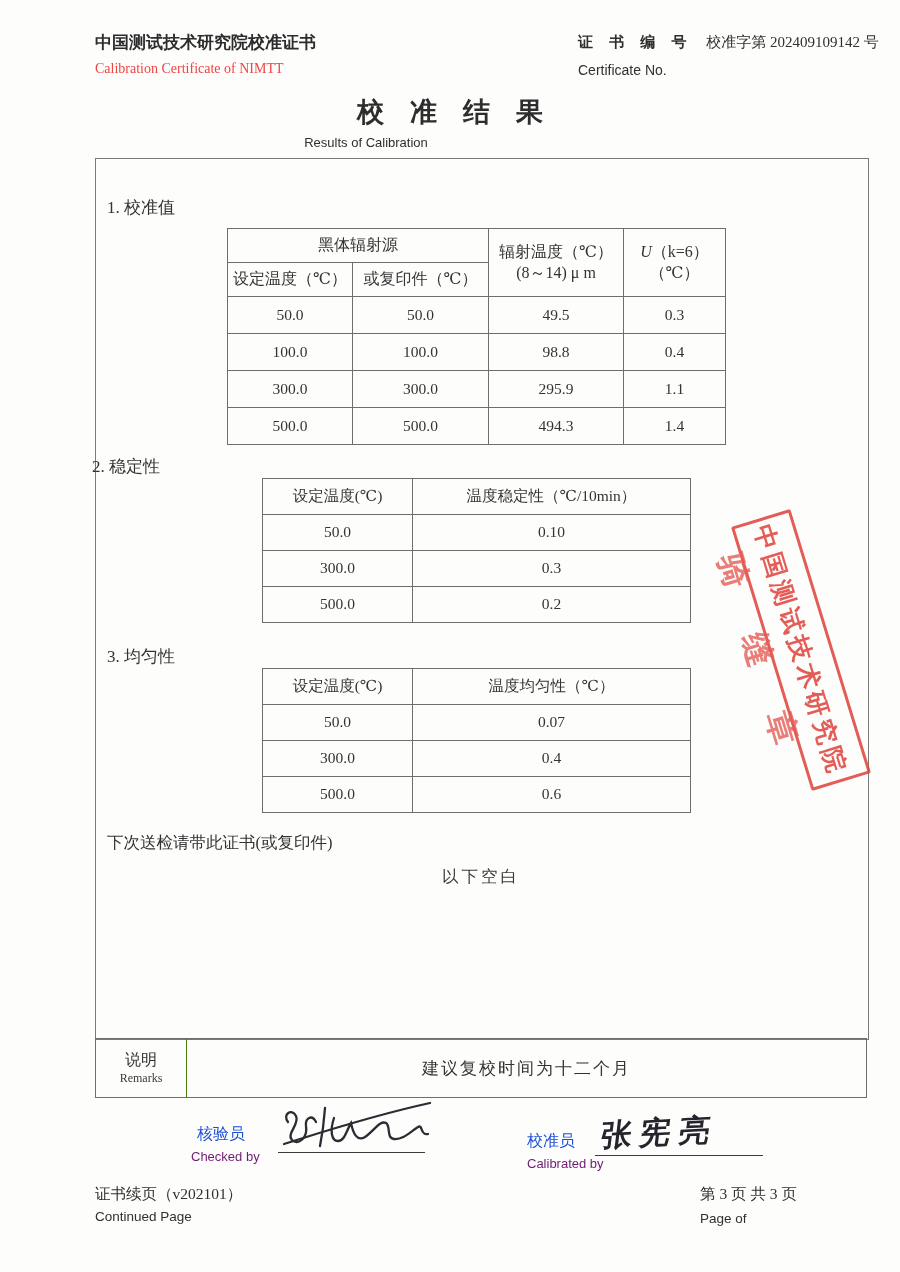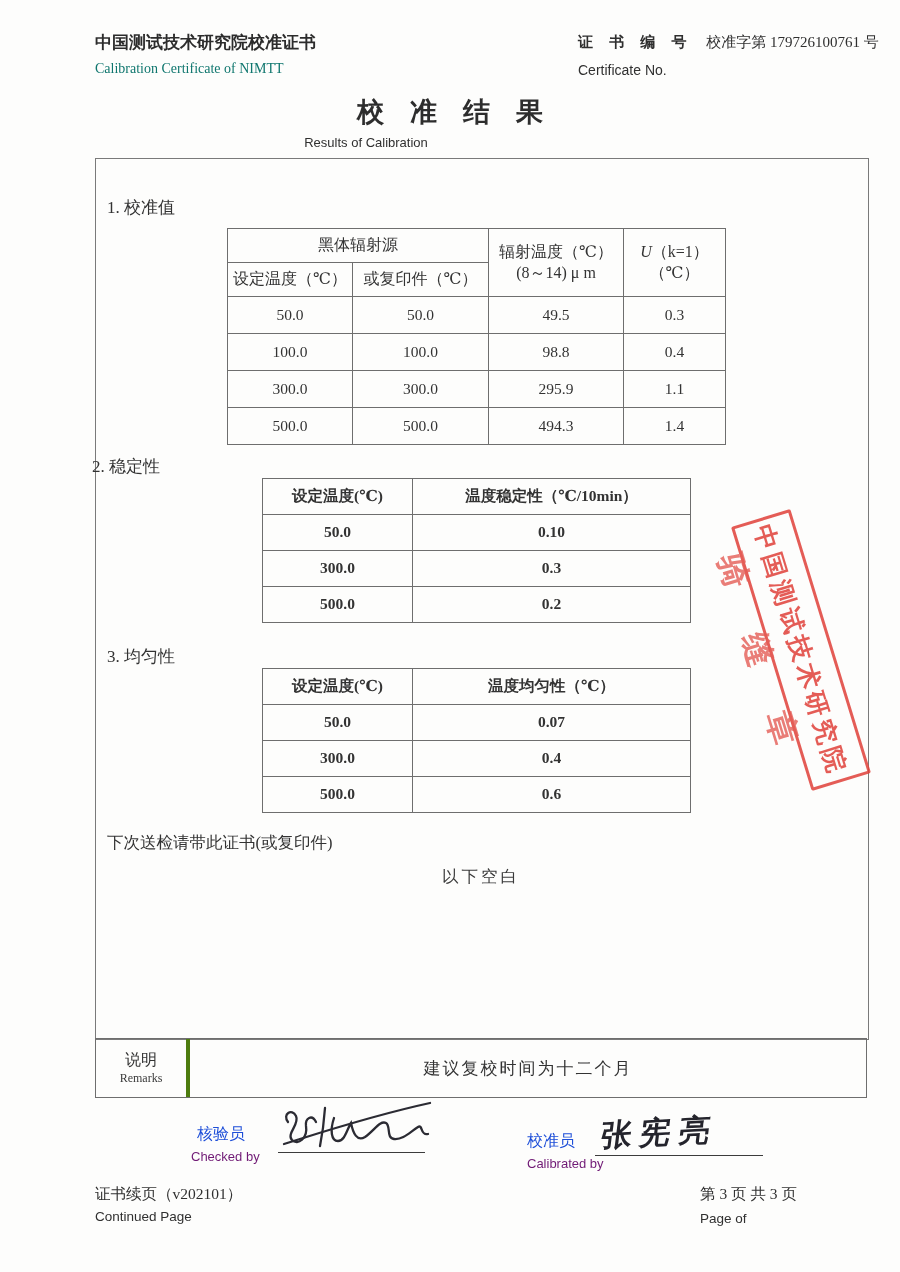--- a/index.html
+++ b/index.html
@@ -6,49 +6,49 @@
   .page{
     position:relative;width:900px;height:1272px;background:#fdfdfc;
     font-family:"Liberation Serif","DejaVu Serif",serif;color:#333;
     overflow:hidden;margin:0 auto;padding-left:33px;
   }
   .abs{position:absolute;}
   .sans{font-family:"Liberation Sans","DejaVu Sans",sans-serif;}
 
   
   .org-cn{left:95px;top:31px;font-size:17px;font-weight:700;font-family:"Liberation Sans","DejaVu Sans",sans-serif;color:#2c2c2c;}
-  .org-en{left:95px;top:61px;font-size:14px;color:#0f766e;}
+  .org-en{left:95px;top:61px;font-size:14px;color:#ef4444;}
   .certno{left:578px;top:33px;font-size:15px;color:#2f2f2f;}
   .certno .lbl{letter-spacing:6px;margin-right:10px;font-family:"Liberation Sans","DejaVu Sans",sans-serif;font-weight:600;}
   .certno-en{left:578px;top:62px;font-size:14px;color:#303030;}
 
   
   .title{left:0;top:94px;width:900px;text-align:center;font-size:27px;font-weight:700;
          letter-spacing:26px;text-indent:26px;color:#2d2d2d;}
   .subtitle{left:0;top:135px;width:732px;text-align:center;font-size:13px;color:#2f2f2f;}
 
   
   .main-box{left:95px;top:158px;width:772px;height:880px;border:1px solid #7a7a7a;}
   .remarks-box{left:95px;top:1038px;width:772px;height:60px;border:1px solid #6e6e6e;border-top:1px solid #6e6e6e;display:flex;box-sizing:border-box;}
-  .remarks-label{width:90px;border-right:4px solid #4d7c0f;display:flex;flex-direction:column;align-items:center;justify-content:center;line-height:1.3;}
+  .remarks-label{width:90px;border-right:1px solid #4d7c0f;display:flex;flex-direction:column;align-items:center;justify-content:center;line-height:1.3;}
   .remarks-label .cn{font-size:16px;color:#333;}
   .remarks-label .en{font-size:12px;color:#3a3a3a;}
   .remarks-content{flex:1;display:flex;align-items:center;justify-content:center;font-size:17px;letter-spacing:2px;color:#333;}
 
   .sec-label{font-size:17px;color:#333;}
 
   table{border-collapse:collapse;table-layout:fixed;background:transparent;}
   td{border:1px solid #6e6e6e;text-align:center;vertical-align:middle;
      font-size:15.5px;color:#333;line-height:1.3;padding:0 2px;}
   .t1{left:227px;top:228px;}
   .t1 td{height:36px;}
   .t1 tr.hdr td{height:33px;font-size:16px;}
   .t2,.t3{left:262px;top:478px;}
   .t3{top:668px;}
-  .t2 td,.t3 td{height:35px;font-weight:bold;}
+  .t2 td,.t3 td{height:35px;}
   .ital{font-style:italic;font-family:"Liberation Serif","DejaVu Serif",serif;}
 
   .note{left:107px;top:832px;font-size:16.5px;color:#333;}
   .blank-below{left:95px;top:866px;width:772px;text-align:center;font-size:16.5px;letter-spacing:3px;color:#3a3a3a;}
 
   
   .stamp{left:663px;top:619px;width:276px;height:62px;transform:rotate(73deg);
          opacity:.85;}
   .stamp-box{width:100%;height:100%;box-sizing:border-box;border:3px solid #e0413a;border-radius:2px;
              display:flex;align-items:center;justify-content:center;
@@ -71,21 +71,21 @@
 </style>
 </head>
 <body>
 
 <div class="page">
 
   <div class="abs org-cn">中国测试技术研究院校准证书</div>
   <div class="abs org-en">Calibration Certificate of NIMTT</div>
   <div class="abs certno">
     <span class="lbl">证 书 编 号</span>
-    <span>校准字第 179726100761 号</span>
+    <span>校准字第 202409109142 号</span>
   </div>
   <div class="abs certno-en sans">Certificate No.</div>
 
   <div class="abs title">校准结果</div>
   <div class="abs subtitle sans">Results of Calibration</div>
 
   <div class="abs main-box"></div>
 
   <div class="abs sec-label" style="left:107px;top:196px;">1. 校准值</div>
   <table class="abs t1">
@@ -96,21 +96,21 @@
         <col style="width:102px">
       </colgroup>
     <tbody>
         <tr class="hdr">
       <td colspan="2">黑体辐射源</td>
       <td rowspan="2">
         <span style="display:block">辐射温度（℃）</span>
         <span style="display:block">(8～14) μ m</span>
       </td>
       <td rowspan="2">
-        <span style="display:block"><span class="ital">U</span><span>（k=1）</span></span>
+        <span style="display:block"><span class="ital">U</span><span>（k=6）</span></span>
         <span style="display:block">（℃）</span>
       </td>
     </tr>
     <tr class="hdr">
       <td>设定温度（℃）</td>
       <td>或复印件（℃）</td>
     </tr>
     <tr>
       <td>50.0</td>
       <td>50.0</td>

